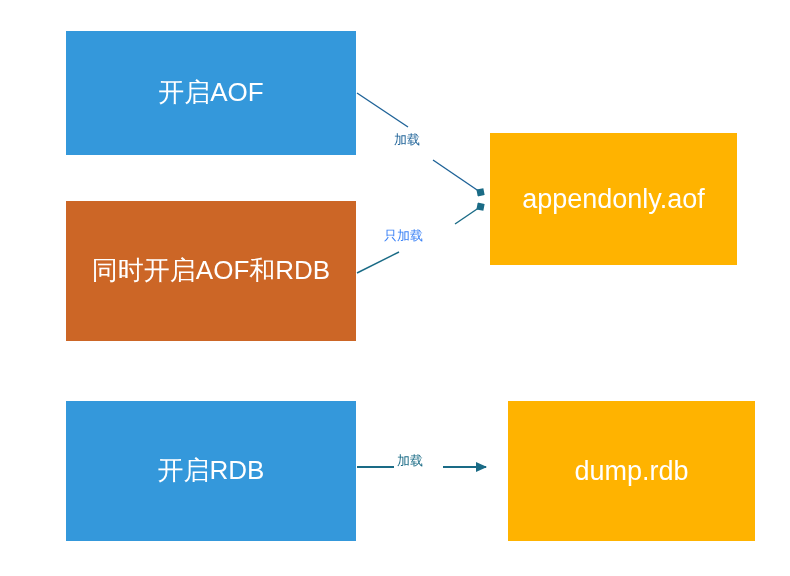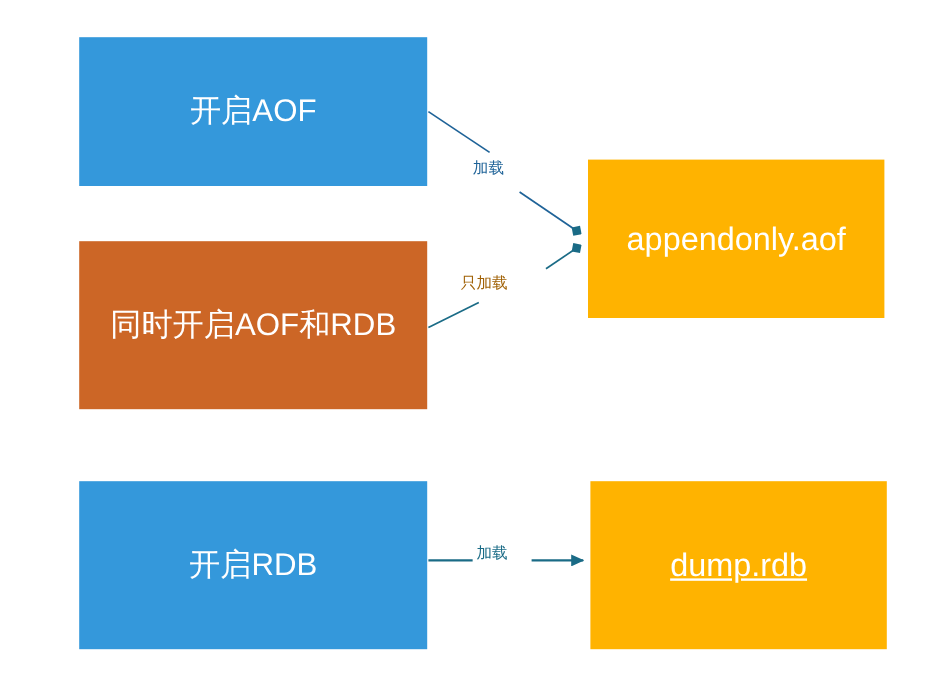--- a/index.html
+++ b/index.html
@@ -48,24 +48,23 @@
     left: 66px;  top: 401px; width: 290px; height: 140px;
     background: #3498db;
     font-size: 26px;
   }
   .n-appendonly {
     left: 490px; top: 133px; width: 247px; height: 132px;
     background: #ffb300;
     font-size: 27px;
   }
   .n-dump {
-    left: 492px; top: 401px; width: 247px; height: 140px;
+    left: 508px; top: 401px; width: 247px; height: 140px;
     background: #ffb300;
     font-size: 27px;
-    text-decoration: underline;
   }
 
   
   #edges {
     position: absolute;
     left: 0; top: 0;
     width: 790px;
     height: 576px;
     pointer-events: none;
   }
@@ -77,21 +76,21 @@
     background: #ffffff;
     padding: 0 3px;
     user-select: none;
   }
   .lbl-load-top {
     left: 391px;  top: 131px;
     color: #1f6398;
   }
   .lbl-only-load {
     left: 381px;  top: 227px;
-    color: #a16207;
+    color: #3b82f6;
   }
   .lbl-load-bottom {
     left: 394px;  top: 452px;
     color: #1a6b86;
   }
 </style>
 </head>
 <body>
 
 <div id="canvas">

